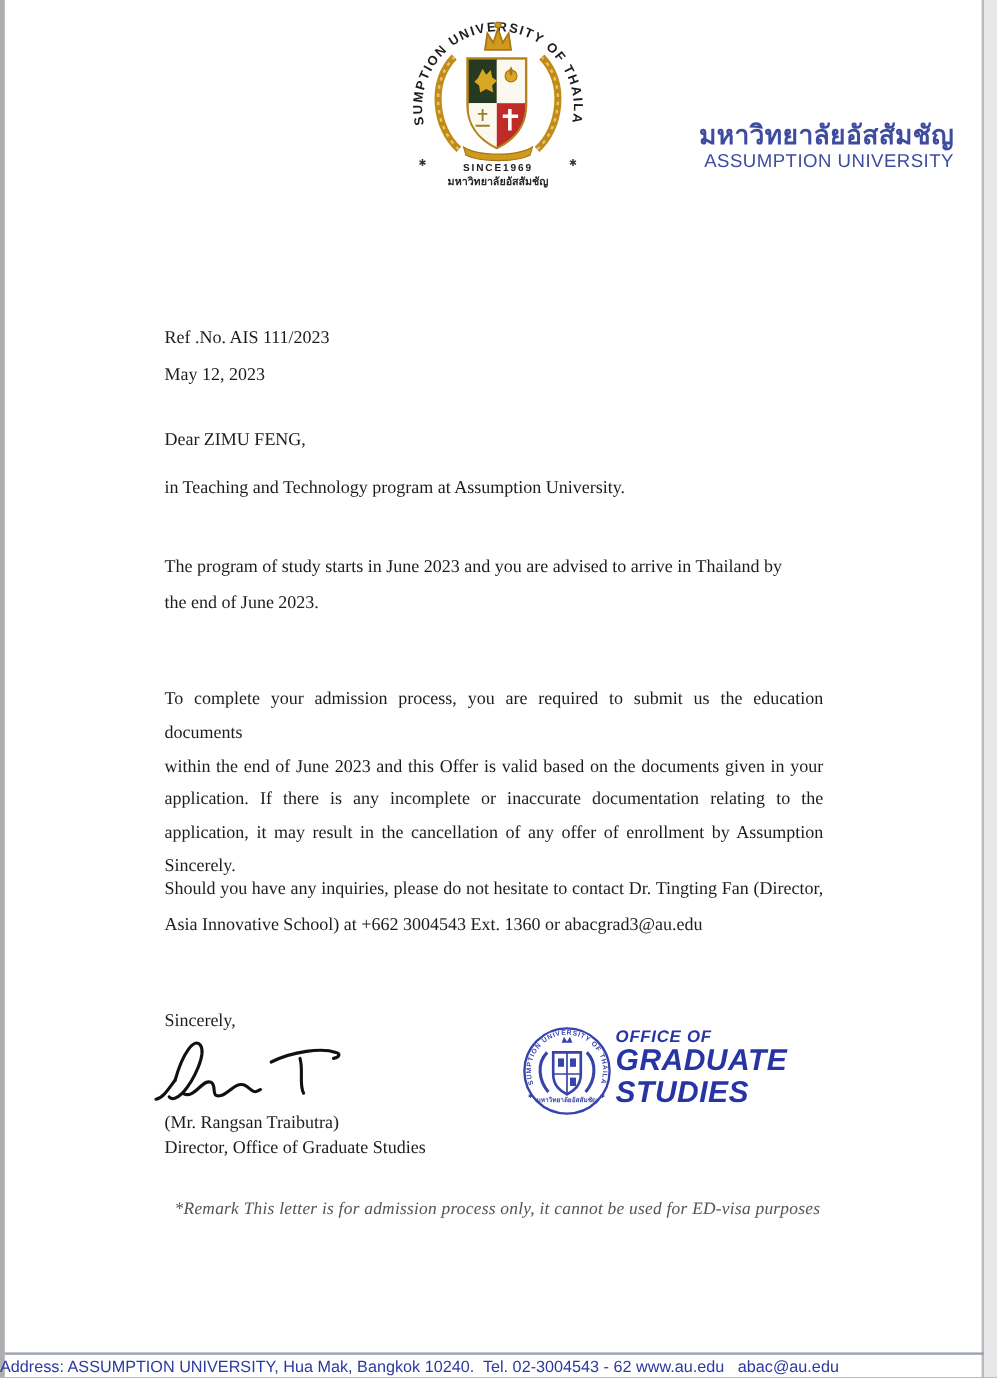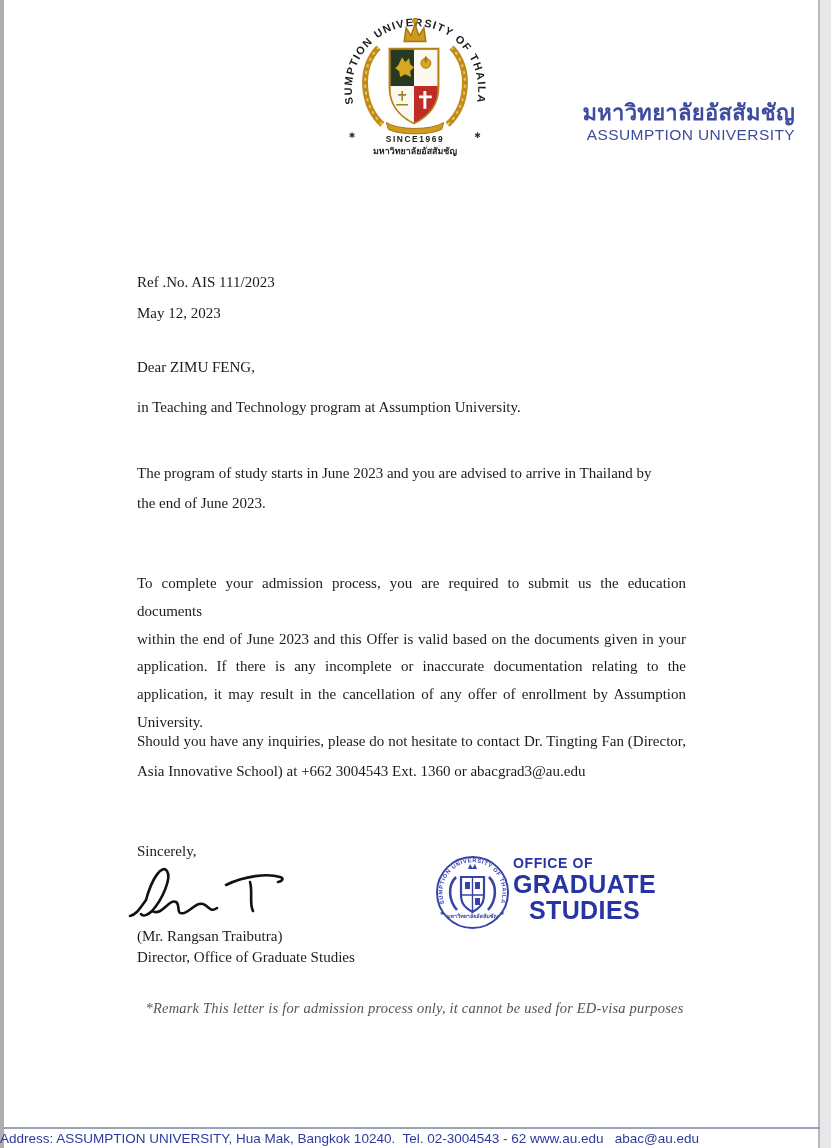--- a/index.html
+++ b/index.html
@@ -30,23 +30,23 @@
   .p3{line-height:27.8px;margin-top:12px;}
   .single{line-height:20px;}
 
   .closing{position:absolute;left:137px;top:843px;font-size:15px;}
   .sig{position:absolute;left:126px;top:858px;width:172px;height:72px;}
   .signer-name{position:absolute;left:137px;top:928px;font-size:15px;}
   .signer-title{position:absolute;left:137px;top:949px;font-size:15px;}
 
   
   .seal{position:absolute;left:435px;top:855px;width:75px;height:75px;opacity:.95;}
-  .stamp-text{position:absolute;left:513px;top:855px;color:#2734a4;font-family:"Liberation Sans",sans-serif;font-weight:bold;}
+  .stamp-text{position:absolute;left:513px;top:855px;color:#2734a4;font-family:"Liberation Sans",sans-serif;font-weight:bold;font-style:italic;}
   .stamp-l1{font-size:14px;letter-spacing:.6px;line-height:16px;}
-  .stamp-l2,.stamp-l3{font-size:25px;letter-spacing:.4px;line-height:26px;text-align:center;}
+  .stamp-l2,.stamp-l3{font-size:25px;letter-spacing:.4px;line-height:26px;}
 
   .remark{position:absolute;left:0;top:1000px;width:829px;text-align:center;
     font-style:italic;font-size:14.5px;color:#54545a;letter-spacing:.2px;}
 
   .footer-line{position:absolute;left:4px;top:1127px;width:816px;height:2px;background:#9aa3b5;}
   .footer{position:absolute;left:0;top:1131px;width:696px;text-align:center;
     font-family:"Liberation Sans",sans-serif;font-size:13.5px;color:#2b3aa0;white-space:pre;}
 </style>
 </head>
 <body>
@@ -111,21 +111,21 @@
   <div class="bodytxt para p2" style="top:458px;">
     <div class="ln">The program of study starts in June 2023 and you are advised to arrive in Thailand by</div>
     <div class="ln">the end of June 2023.</div>
   </div>
 
   <div class="bodytxt para p3" style="top:558px;">
     <div class="ln jl">To complete your admission process, you are required to submit us the education documents</div>
     <div class="ln jl">within the end of June 2023 and this Offer is valid based on the documents given in your</div>
     <div class="ln jl">application.  If there is any incomplete or inaccurate documentation relating to the</div>
     <div class="ln jl">application, it may result in the cancellation of any offer of enrollment by Assumption</div>
-    <div class="ln">University.</div>
+    <div class="ln">Sincerely.</div>
   </div>
 
   <div class="bodytxt para p4" style="top:726px;">
     <div class="ln jl">Should you have any inquiries, please do not hesitate to contact Dr. Tingting Fan (Director,</div>
     <div class="ln">Asia Innovative School) at +662 3004543 Ext. 1360 or abacgrad3@au.edu</div>
   </div>
 
   <div class="closing">Sincerely,</div>
 
   <svg class="sig" viewBox="0 0 172 72">

